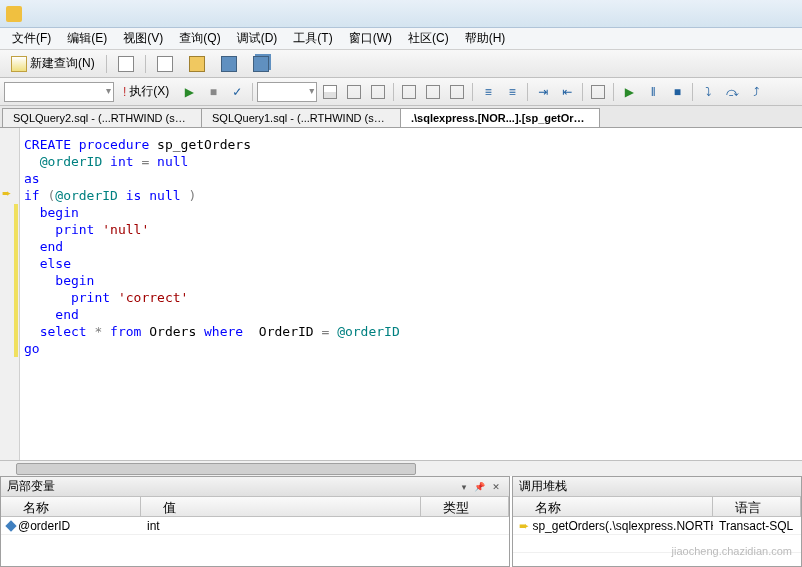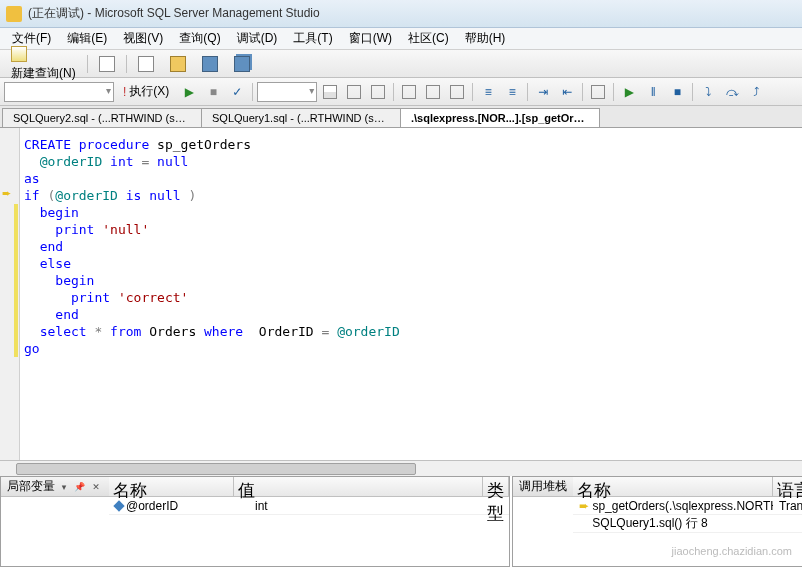--- a/index.html
+++ b/index.html
@@ -6,21 +6,21 @@
 body { font-family: "Microsoft YaHei", Tahoma, sans-serif; font-size: 12px; background: #fff; width: 802px; height: 567px; overflow: hidden; position: relative; }
 
 .titlebar { height: 28px; background: linear-gradient(#e8f0f8, #d4e4f0); display: flex; align-items: center; padding: 0 6px; border-bottom: 1px solid #b0c4d8; }
 .titlebar .app-icon { width: 16px; height: 16px; background: #f0c040; border-radius: 2px; margin-right: 6px; }
 .titlebar .title { color: #333; }
 
 .menubar { height: 22px; background: #f4f6f8; display: flex; align-items: center; padding: 0 4px; border-bottom: 1px solid #d0d0d0; }
 .menubar span { padding: 2px 8px; cursor: pointer; text-align: center; }
 
 .toolbar { height: 28px; background: linear-gradient(#f8f8f8, #e8e8e8); display: flex; align-items: center; padding: 0 4px; border-bottom: 1px solid #c0c0c0; gap: 2px; }
-.toolbar .btn { padding: 2px 6px; display: flex; align-items: flex-start; gap: 3px; cursor: pointer; border: 1px solid transparent; border-radius: 2px; flex-direction: column; }
+.toolbar .btn { padding: 2px 6px; display: flex; align-items: flex-end; gap: 3px; cursor: pointer; border: 1px solid transparent; border-radius: 2px; }
 .toolbar .sep { width: 1px; height: 18px; background: #c0c0c0; margin: 0 2px; }
 .toolbar .icon { width: 16px; height: 16px; display: inline-block; }
 
 .toolbar2 { height: 28px; background: linear-gradient(#f8f8f8, #e8e8e8); display: flex; align-items: center; padding: 0 4px; border-bottom: 1px solid #c0c0c0; gap: 2px; }
 .toolbar2 .combo { height: 20px; border: 1px solid #a0a0a0; background: #fff; padding: 0 14px 0 4px; font-size: 11px; color: #888; position: relative; min-width: 60px; }
 .toolbar2 .combo::after { content: "▾"; position: absolute; right: 2px; top: 2px; font-size: 10px; }
 .toolbar2 .btn { width: 22px; height: 22px; display: flex; align-items: center; justify-content: center; cursor: pointer; border: 1px solid transparent; }
 .toolbar2 .sep { width: 1px; height: 18px; background: #c0c0c0; margin: 0 2px; }
 .toolbar2 .play { color: #2a8a2a; }
 
@@ -35,43 +35,42 @@
 .code { position: absolute; left: 24px; top: 8px; font-family: Consolas, monospace; font-size: 13px; line-height: 17px; white-space: pre; }
 .kw { color: #0000ff; }
 .sys { color: #008080; }
 .str { color: #a00000; }
 .op { color: #808080; }
 
 .scroll-h { position: absolute; bottom: 0; left: 0; right: 0; height: 16px; background: #f0f0f0; border-top: 1px solid #c0c0c0; }
 .scroll-h .thumb { position: absolute; left: 16px; top: 2px; width: 400px; height: 12px; background: #d0d0d0; border: 1px solid #a0a0a0; border-radius: 2px; }
 
 .bottom-panes { display: flex; height: 91px; }
-.pane { border: 1px solid #a0a0a0; display: flex; }
+.pane { border: 1px solid #a0a0a0; display: flex; flex-direction: column; }
 .pane.left { width: 510px; }
 .pane.right { flex: 1; margin-left: 2px; }
 .pane-header { height: 20px; background: linear-gradient(#f4f4f4, #e0e0e0); display: flex; align-items: center; padding: 0 6px; border-bottom: 1px solid #c0c0c0; font-size: 12px; }
 .pane-header .spacer { flex: 1; }
 .pane-header .pbtn { width: 14px; height: 14px; font-size: 9px; display: flex; align-items: center; justify-content: center; cursor: pointer; margin-left: 2px; color: #555; }
 .grid { flex: 1; overflow: hidden; }
 .grid-head { display: flex; height: 20px; background: linear-gradient(#fafafa, #e8e8e8); border-bottom: 1px solid #c0c0c0; }
-.grid-head .col { padding: 2px 4px; border-right: 1px solid #c0c0c0; font-size: 17px; }
+.grid-head .col { padding: 2px 22px; border-right: 1px solid #c0c0c0; font-size: 13px; }
 .grid-row { display: flex; height: 18px; align-items: center; border-bottom: 1px solid #f0f0f0; }
 .grid-row .cell { padding: 1px 6px; font-size: 12px; overflow: hidden; white-space: nowrap; }
 .row-icon { width: 12px; height: 12px; display: inline-block; margin-right: 3px; }
 .diamond { background: #4080c0; transform: rotate(45deg); width: 8px; height: 8px; }
 .arrow-y { color: #e8c020; }
 
 .watermark { position: absolute; right: 10px; bottom: 10px; color: #bbb; font-size: 11px; pointer-events: none; }
 </style>
 </head>
 <body>
 
 <div class="titlebar">
   <span class="app-icon"></span>
-  <span class="title">(正在调试) - Microsoft SQL Server Management Studio</span>
 </div>
 
 <div class="menubar">
   <span>文件(F)</span>
   <span>编辑(E)</span>
   <span>视图(V)</span>
   <span>查询(Q)</span>
   <span>调试(D)</span>
   <span>工具(T)</span>
   <span>窗口(W)</span>
@@ -202,21 +201,20 @@
       <div class="grid-head">
         <div class="col" style="width:200px;">名称</div>
         <div class="col" style="flex:1;">语言</div>
       </div>
       <div id="callstack-rows">
           <div class="grid-row">
             <div class="cell" style="width:200px;"><span class="arrow-y">➨</span> sp_getOrders(.\sqlexpress.NORTHWIND)</div>
             <div class="cell" style="flex:1;">Transact-SQL</div>
           </div>
           <div class="grid-row">
-            <div class="cell" style="width:200px;">&nbsp;&nbsp;&nbsp;&nbsp;SQLQuery1.sql() 行 8</div>
             <div class="cell" style="flex:1;"></div>
           </div>
         </div>
     </div>
   </div>
 </div>
 
 <div class="watermark">jiaocheng.chazidian.com</div>
 
 </body></html>

